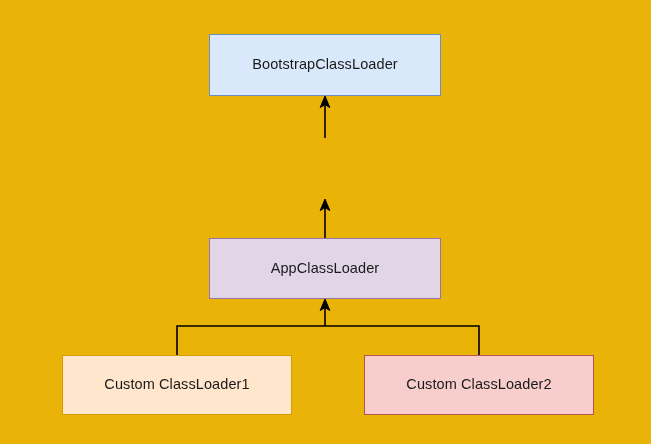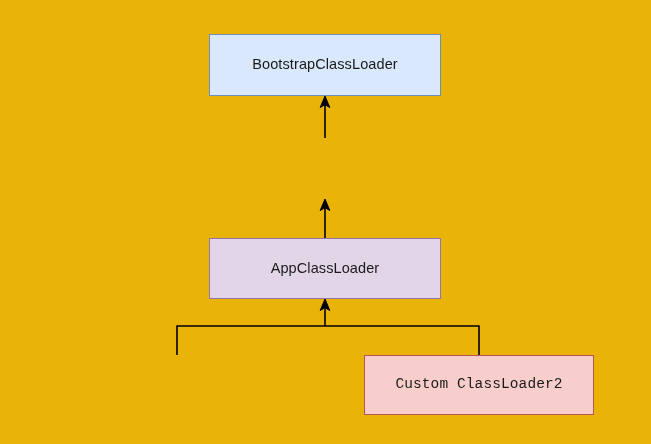--- a/index.html
+++ b/index.html
@@ -66,21 +66,20 @@
     background: #ffe6cc;
     border-color: #d79b00;
   }
   #node-custom2 {
     left: 364px;
     top: 355px;
     width: 230px;
     height: 60px;
     background: #f8cecc;
     border-color: #b85450;
-    font-family: Liberation Mono, monospace;
   }
   #edge-layer {
     position: absolute;
     left: 0;
     top: 0;
     width: 651px;
     height: 444px;
     pointer-events: none;
   }
   .edge-path {
@@ -123,18 +122,21 @@
 
   <div class="node" id="node-bootstrap">
     <span>BootstrapClassLoader</span>
   </div>
 
 
   <div class="node" id="node-app">
     <span>AppClassLoader</span>
   </div>
 
+  <div class="node" id="node-custom1">
+    <span>Custom ClassLoader1</span>
+  </div>
 
   <div class="node" id="node-custom2">
     <span>Custom ClassLoader2</span>
   </div>
 
 </div>
 
 </body></html>

